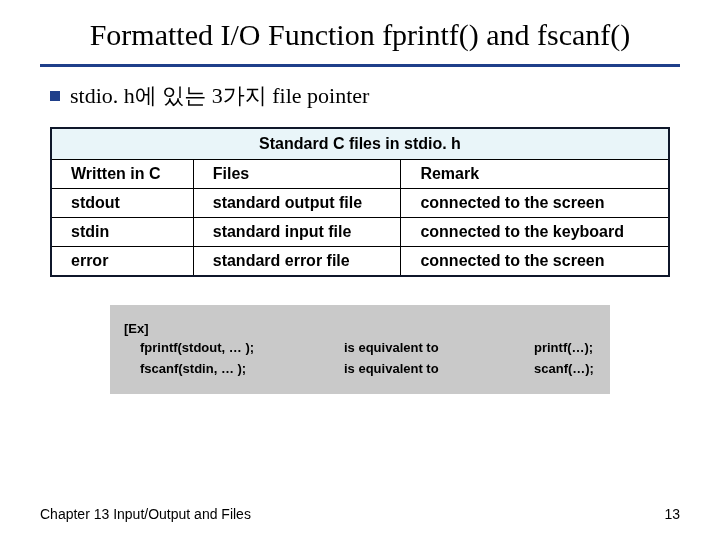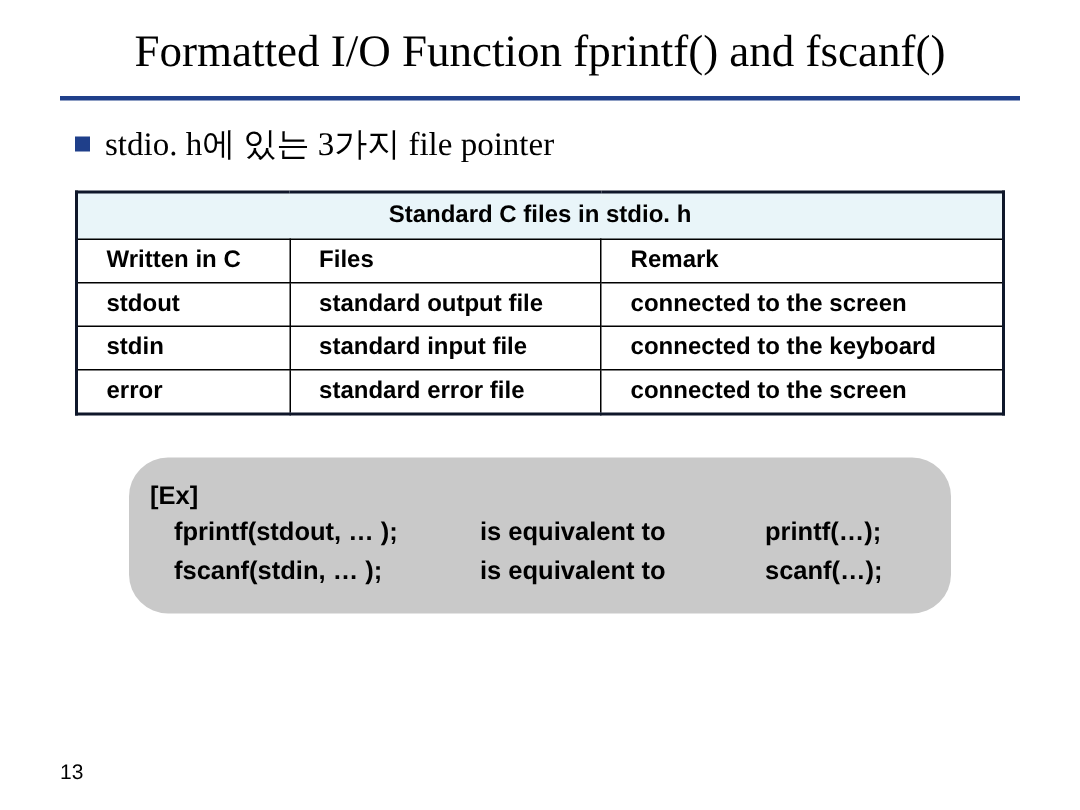--- a/index.html
+++ b/index.html
@@ -7,21 +7,21 @@
   .slide { width: 720px; height: 540px; position: relative; padding: 18px 40px 0 40px; }
   .title { font-size: 30px; font-weight: 400; text-align: center; padding-bottom: 8px; }
   .rule { border: 0; border-top: 3px solid #1f3f8a; margin: 4px 0 14px 0; }
   .bullet-row { display: flex; align-items: center; gap: 10px; margin-left: 10px; margin-bottom: 16px; margin-top: 11px; }
   .bullet-sq { width: 10px; height: 10px; background: #1f3f8a; flex-shrink: 0; }
   .bullet-text { font-size: 22px; }
   table { border-collapse: collapse; width: 620px; margin: 0 auto; border: 2px solid #0f172a; }
   th, td { border: 1px solid #000; padding: 5px 19px; font-size: 16px; font-weight: 700; font-family: "Comic Sans MS", "Trebuchet MS", sans-serif; text-align: left; vertical-align: middle; }
   .table-title { background: #e9f5f9; text-align: center; padding: 6px 0; }
   .head-row td { background: #fff; }
-  .ex-box { width: 548px; margin: 28px auto 0 auto; background: #c9c9c9; padding: 16px 14px 18px 14px; font-family: "Comic Sans MS", "Trebuchet MS", sans-serif; font-size: 17px; font-weight: 700; border-radius: 26px; }
+  .ex-box { width: 500px; margin: 28px auto 0 auto; background: #c9c9c9; padding: 16px 14px 18px 14px; font-family: "Comic Sans MS", "Trebuchet MS", sans-serif; font-size: 13px; font-weight: 700; }
   .ex-grid { display: grid; grid-template-columns: 220px 190px 150px; row-gap: 6px; margin-top: 4px; }
   .ex-grid .c1 { padding-left: 16px; }
   .footer { position: absolute; bottom: 18px; left: 40px; right: 40px; display: flex; justify-content: space-between; font-family: "Comic Sans MS", "Trebuchet MS", sans-serif; font-size: 14px; }
 </style>
 </head>
 <body>
 
 <div class="slide">
 
   <div class="title">Formatted I/O Function fprintf() and fscanf()</div>
@@ -66,16 +66,17 @@
       <div class="c1">fprintf(stdout, … );</div>
       <div>is equivalent to</div>
       <div>printf(…);</div>
       <div class="c1">fscanf(stdin, … );</div>
       <div>is equivalent to</div>
       <div>scanf(…);</div>
     </div>
   </div>
 
   <div class="footer">
+    <span>Chapter 13  Input/Output and Files</span>
     <span>13</span>
   </div>
 
 </div>
 
 </body></html>

